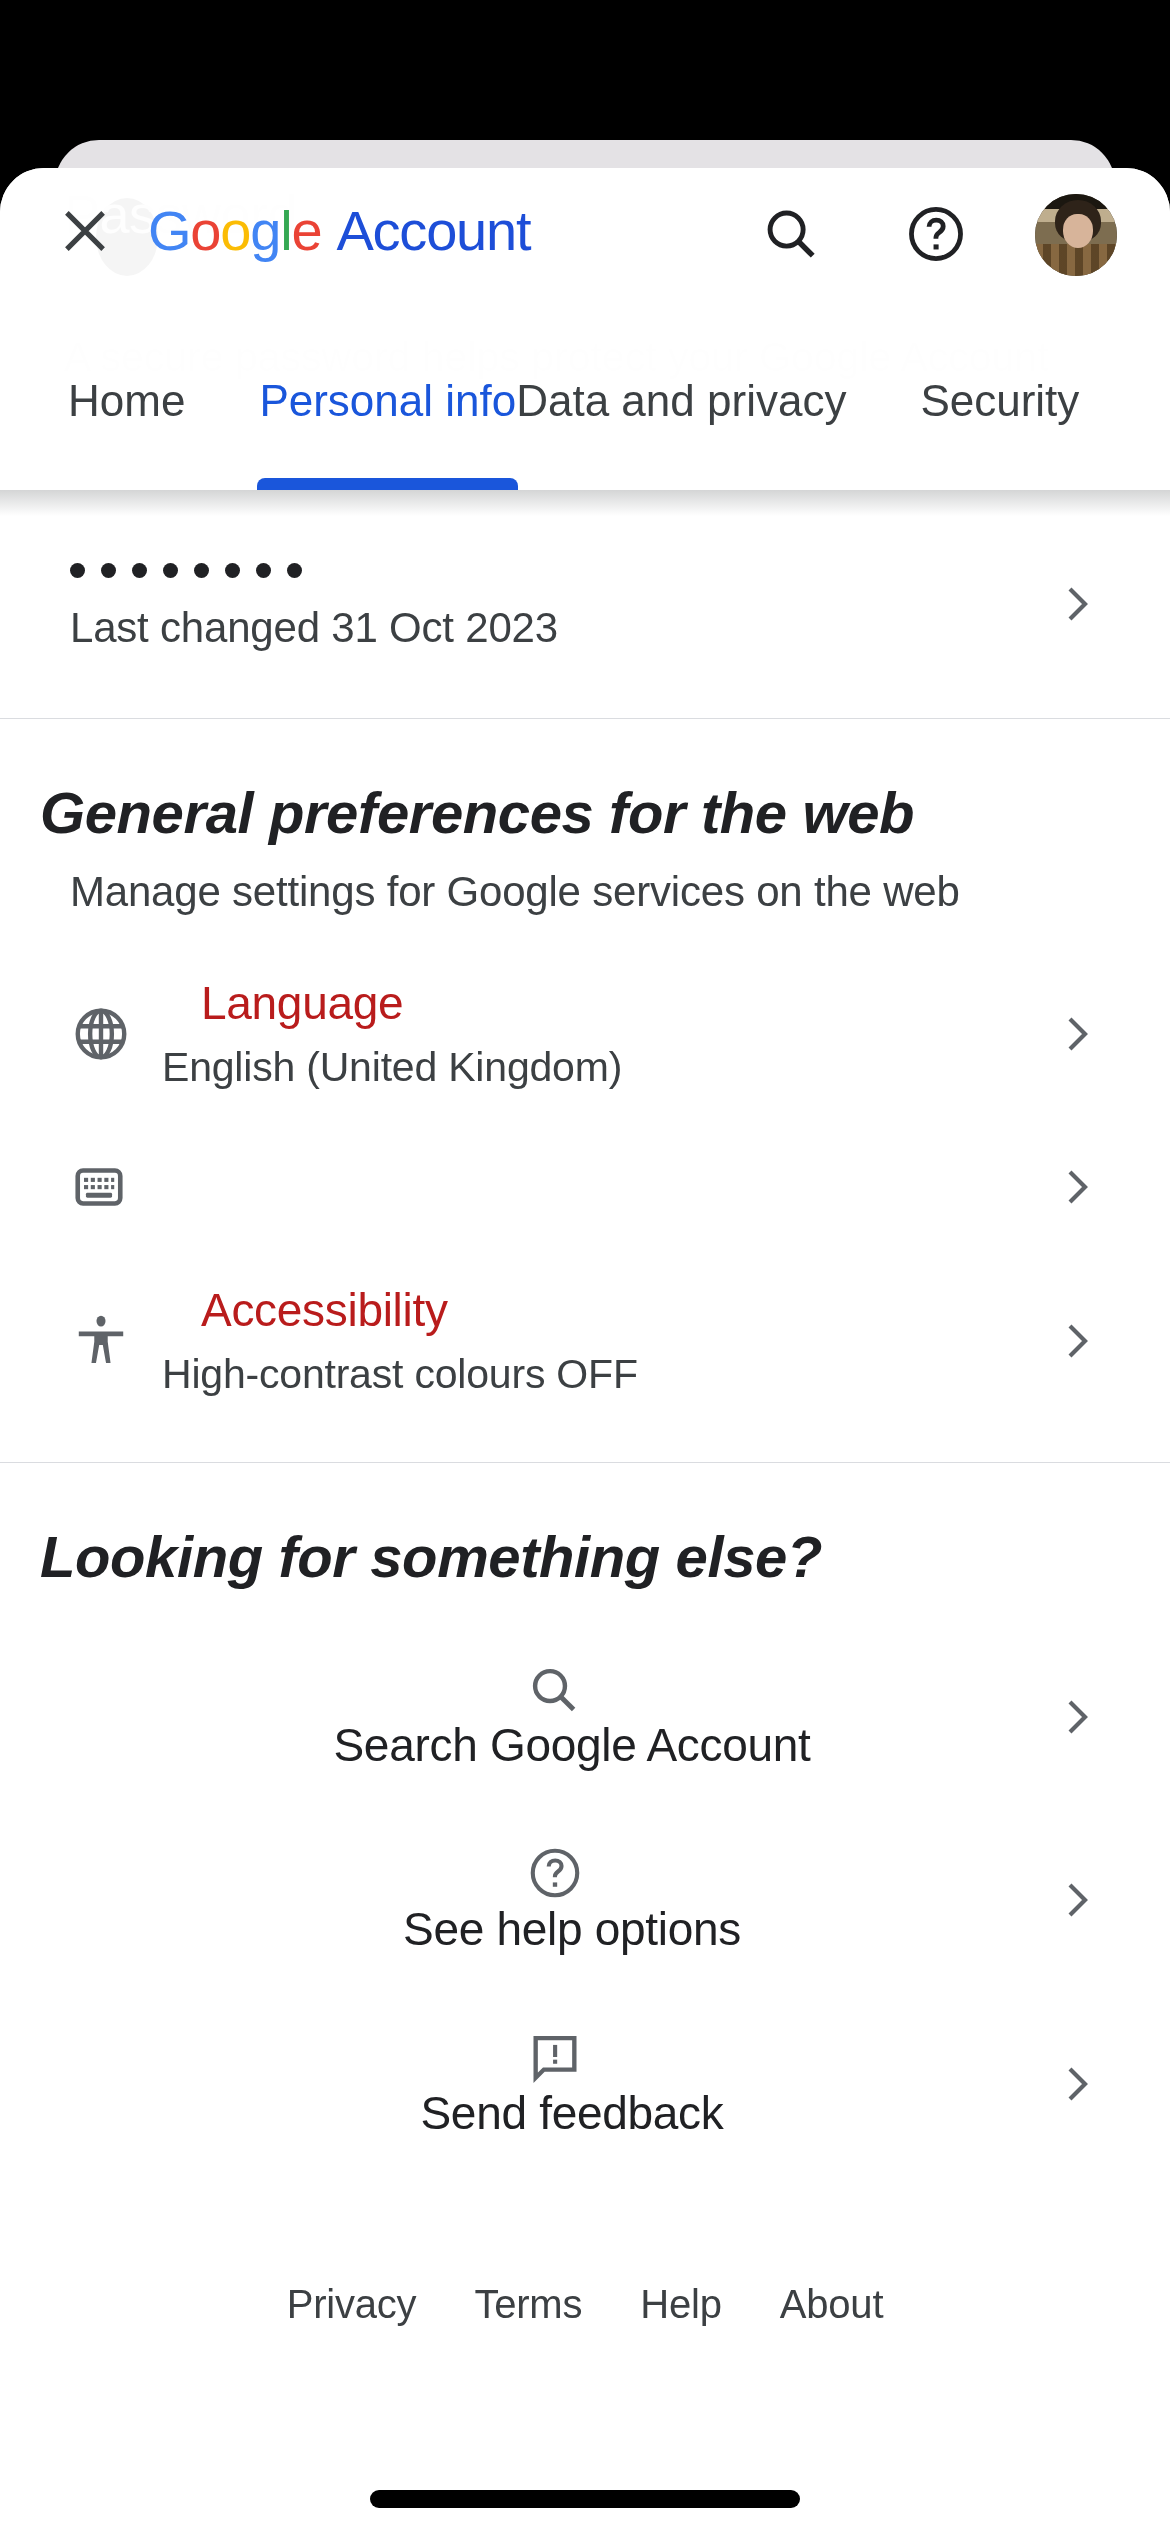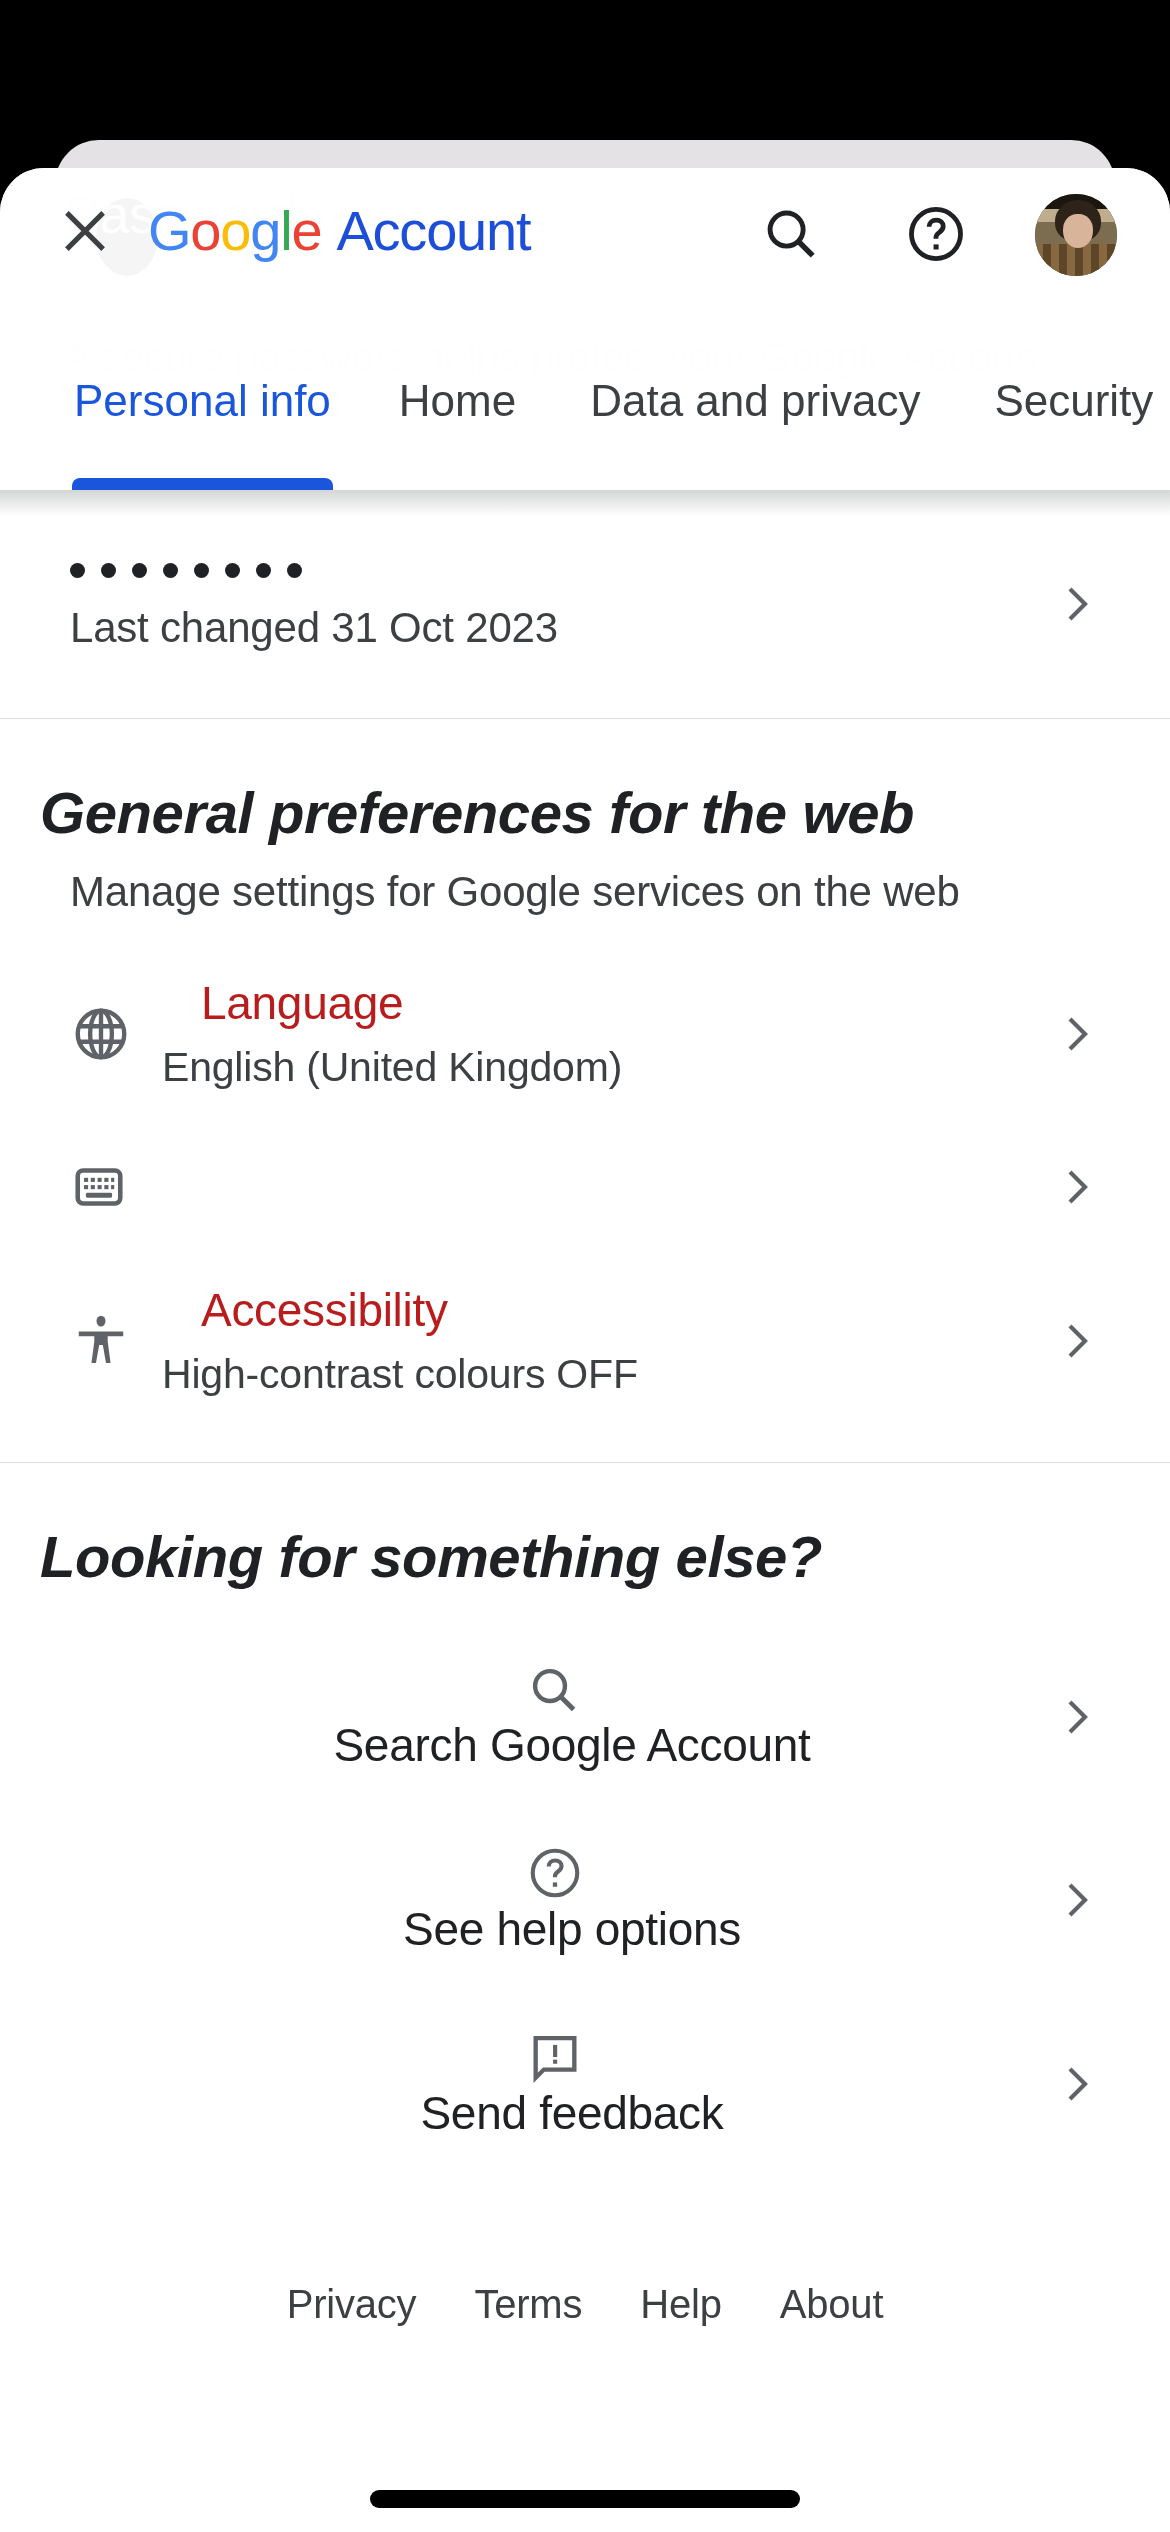--- a/index.html
+++ b/index.html
@@ -201,21 +201,21 @@
     position: relative;
     padding: 38px 0 0 0;
     font-size: 44px;
     color: #3c4043;
     white-space: nowrap;
     cursor: pointer;
     height: 152px;
   }
   .tab.t-home        { margin-left: 68px; }
   .tab.t-personal    { margin-left: 74px; color: #1a56db; font-weight: 500; }
-  .tab.t-data        { margin-left: 74px; }
+  .tab.t-data        { }
   .tab.t-security    { margin-left: 74px; }
   .tab .tab-underline {
     position: absolute;
     left: -2px;
     bottom: 0;
     width: calc(100% + 4px);
     height: 12px;
     background: #1a56db;
     border-radius: 8px 8px 0 0;
   }
@@ -436,26 +436,26 @@
 
         <div class="avatar">
           <div class="av-bg"></div>
           <div class="av-shirt"></div>
           <div class="av-hair"></div>
           <div class="av-face"></div>
         </div>
       </div>
 
       <div class="tabs">
+        <div class="tab t-home">
+          <span>Home</span>
+        </div>
         <div class="tab t-personal">
           <span>Personal info</span>
           <div class="tab-underline"></div>
-        </div>
-        <div class="tab t-home">
-          <span>Home</span>
         </div>
         <div class="tab t-data">
           <span>Data and privacy</span>
         </div>
         <div class="tab t-security">
           <span>Security</span>
         </div>
       </div>
     </div>
 

